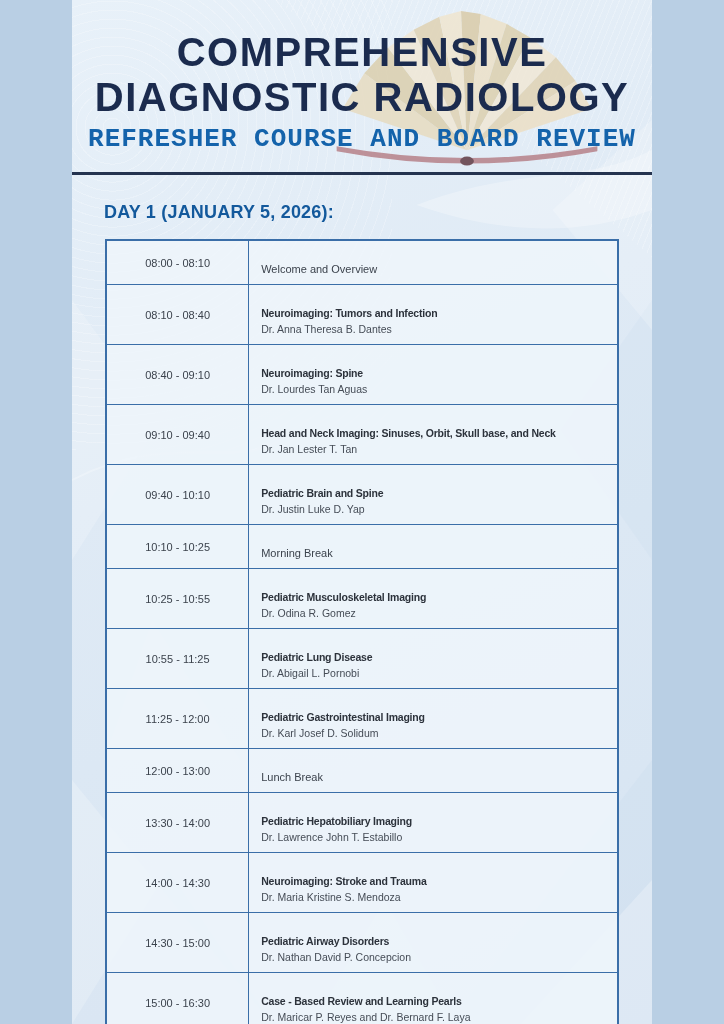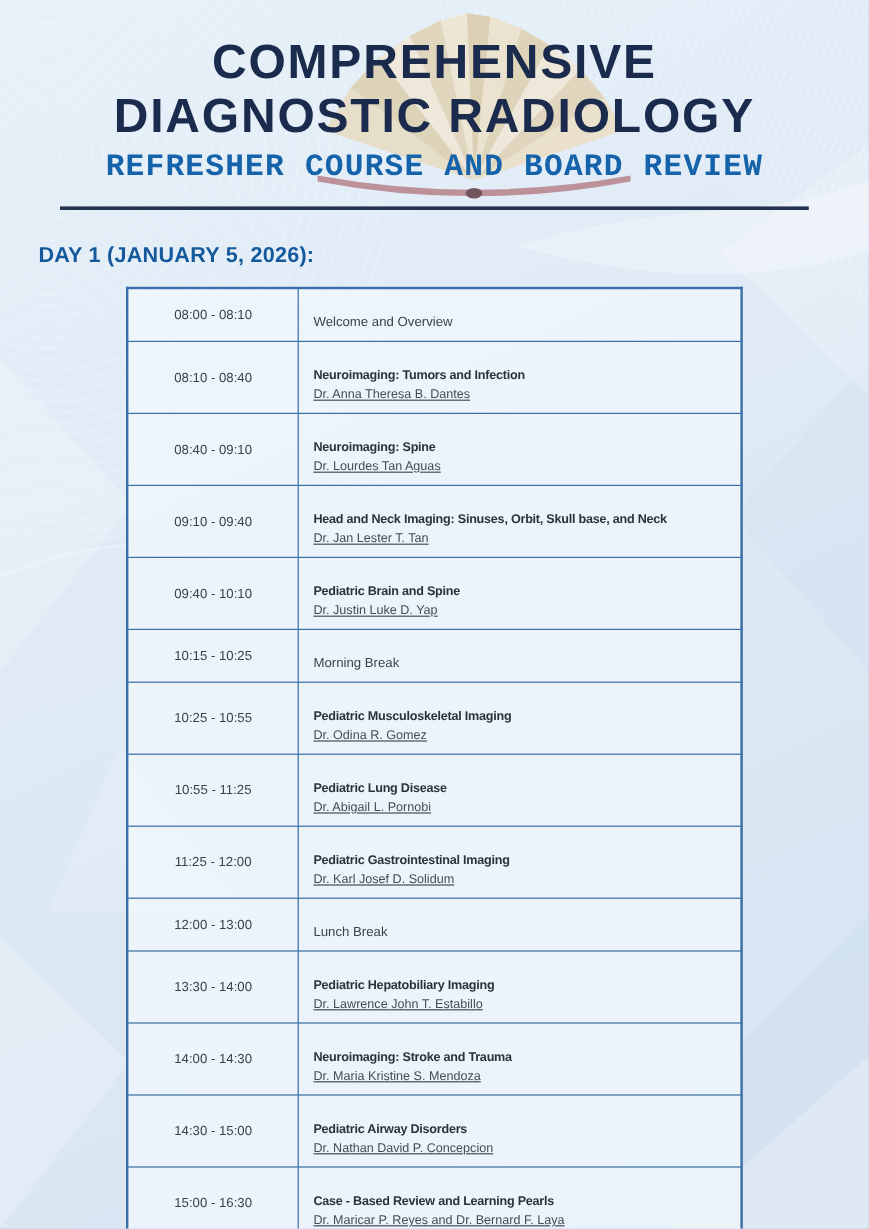--- a/index.html
+++ b/index.html
@@ -1,17 +1,17 @@
 <!DOCTYPE html>
 <html><head>
 <meta charset="utf-8">
 <style>
   html,body{margin:0;padding:0;background:#b9cfe4;}
   .poster{
-    position:relative;width:724px;height:1024px;margin:0 auto;overflow:hidden;
+    position:relative;width:580px;height:1024px;margin:0 auto;overflow:hidden;
     background:linear-gradient(155deg,#e8f1f9 0%,#dfeaf5 40%,#d6e4f2 100%);
     font-family:"Liberation Sans",sans-serif;
   }
   
   .bg-svg{position:absolute;inset:0;width:100%;height:100%;}
   .rings-tl{
     position:absolute;top:-70px;left:-110px;width:430px;height:520px;opacity:.33;
     background:repeating-radial-gradient(circle at 35% 38%,rgba(255,255,255,.7) 0 1px,rgba(255,255,255,0) 1px 9px);
   }
   .mesh-tr{
@@ -40,21 +40,21 @@
     border:2.5px solid #3a6ea8;
   }
   table.schedule td{
     border:1.5px solid #3a6ea8;background:rgba(238,245,251,.88);
     vertical-align:middle;
   }
   td.time-cell{width:152px;text-align:center;font-size:11px;color:#3b424c;padding:7px 4px;}
   td.session-cell{width:362px;padding:21px 4px 7px 12px;}
   .session-title{font-weight:bold;font-size:10.5px;letter-spacing:-0.2px;line-height:15px;color:#2c323b;white-space:nowrap;}
   .session-title.plain{font-weight:normal;color:#3b424c;font-size:11px;letter-spacing:0;}
-  .session-speaker{font-size:10.5px;line-height:15px;color:#454c56;margin-top:1px;text-decoration:underline;}
+  .session-speaker{font-size:10.5px;line-height:15px;color:#454c56;margin-top:1px;}
   
   .footer{margin-top:23px;text-align:center;}
   .seals{display:flex;justify-content:center;gap:6px;}
   .seal{width:56px;height:56px;}
   .org-name{font-size:21px;line-height:23px;color:#20396b;margin-top:4px;letter-spacing:.5px;}
   .org-unit{font-size:10px;line-height:12px;color:#20396b;margin-top:0;}
   .org-underline{width:76px;height:1.5px;background:#b5484d;border:none;margin:2px auto 0 auto;}
   .org-location{font-size:8px;line-height:10px;color:#20396b;font-weight:bold;margin-top:19px;}
 </style>
 </head>
@@ -159,21 +159,21 @@
           <span class="time">09:40 - 10:10</span>
         </td>
         <td class="session-cell">
           <div class="session-title">Pediatric Brain and Spine</div>
           <div class="session-speaker">Dr. Justin Luke D. Yap</div>
         </td>
       </tr>
 
       <tr>
         <td class="time-cell">
-          <span class="time">10:15 - 10:25</span>
+          <span class="time">10:10 - 10:25</span>
         </td>
         <td class="session-cell">
           <div class="session-title plain">Morning Break</div>
 
         </td>
       </tr>
 
       <tr>
         <td class="time-cell">
           <span class="time">10:25 - 10:55</span>

